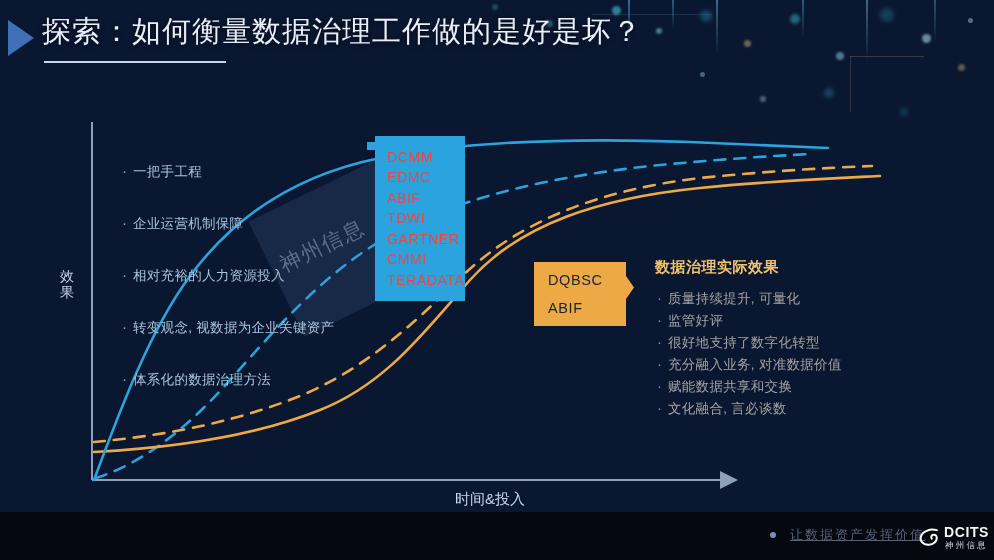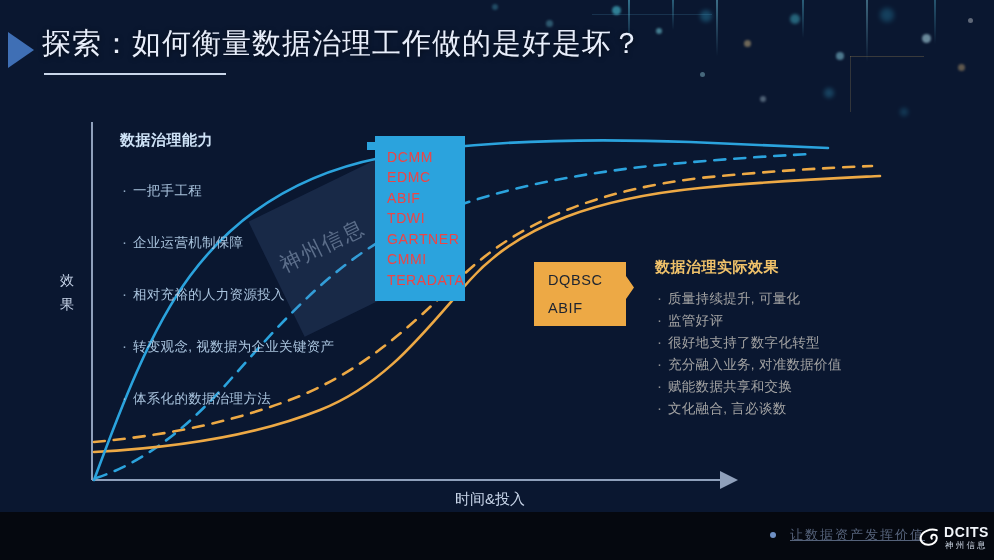--- a/index.html
+++ b/index.html
@@ -19,21 +19,21 @@
       radial-gradient(ellipse 70% 50% at 20% 0%, rgba(12,34,62,0.7) 0%, rgba(5,12,26,0) 75%),
       linear-gradient(180deg,#071225 0%, #08142a 18%, #0a1730 40%, #0a1a36 62%, #091customs 62%, #0a1732 82%, #050b18 100%);
     background-color:#0a1730;
     overflow:hidden;
   }
   
   .tex { position:absolute; border-radius:50%; pointer-events:none; }
   .bar { position:absolute; pointer-events:none; }
 
   
-  #titlebar { position:absolute; left:0; top:16px; width:100%; height:60px; }
+  #titlebar { position:absolute; left:0; top:4px; width:100%; height:60px; }
   #title-arrow {
     position:absolute; left:8px; top:16px;
     width:0; height:0;
     border-top:18px solid transparent;
     border-bottom:18px solid transparent;
     border-left:26px solid #3f6fb5;
   }
   #title-text {
     position:absolute; left:42px; top:8px;
     font-size:29px; color:#e8eefb; letter-spacing:1px;
@@ -44,21 +44,21 @@
     position:absolute; left:44px; top:57px; width:182px; height:2px;
     background:#c9d6ea;
   }
 
   
   #chart { position:absolute; left:0; top:80px; width:994px; height:430px; }
   #chart svg { display:block; }
 
   #ylabel {
     position:absolute; left:56px; top:268px;
-    width:22px; font-size:14px; line-height:24px; color:#c9d6ea;
+    width:22px; font-size:14px; line-height:16px; color:#c9d6ea;
     text-align:center; letter-spacing:0;
   }
   #xlabel {
     position:absolute; left:455px; top:490px;
     font-size:15px; color:#c9d6ea;
   }
 
   
   .blk { position:absolute; }
   .blk h3 { font-size:15px; font-weight:bold; margin-bottom:11px; letter-spacing:.5px; }
@@ -206,21 +206,20 @@
   <div id="ylabel">效果</div>
   <div id="xlabel">时间&amp;投入</div>
 
   <div id="wm">
     <div class="band"></div>
     <div class="txt">神州信息</div>
     <div class="txt2">尽方志</div>
   </div>
 
   <div class="blk" id="left-block">
-    <h3>数据治理能力</h3>
     <ul>
       <li>一把手工程</li>
       <li>企业运营机制保障</li>
       <li>相对充裕的人力资源投入</li>
       <li>转变观念, 视数据为企业关键资产</li>
       <li>体系化的数据治理方法</li>
     </ul>
   </div>
 
   <div class="blk" id="right-block">

